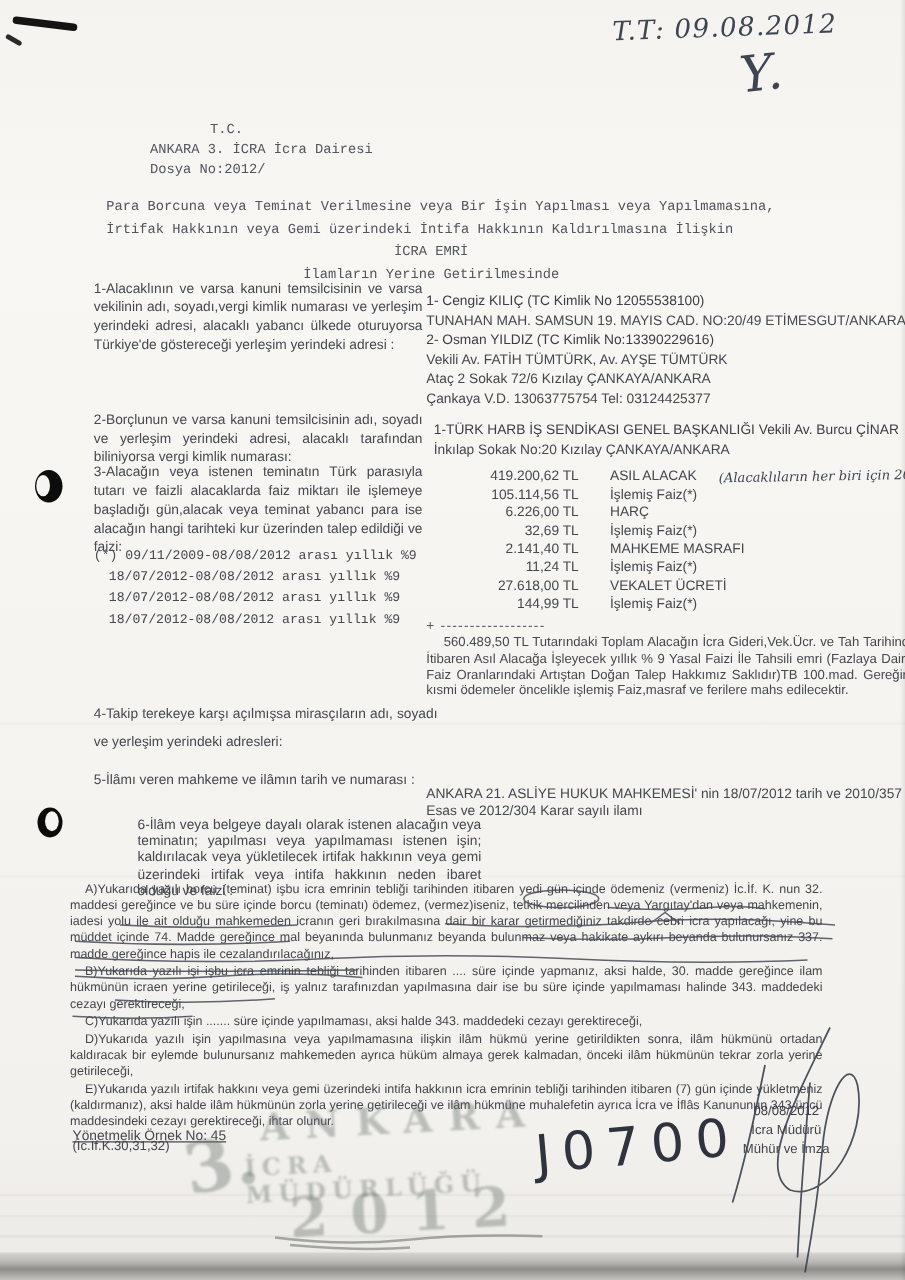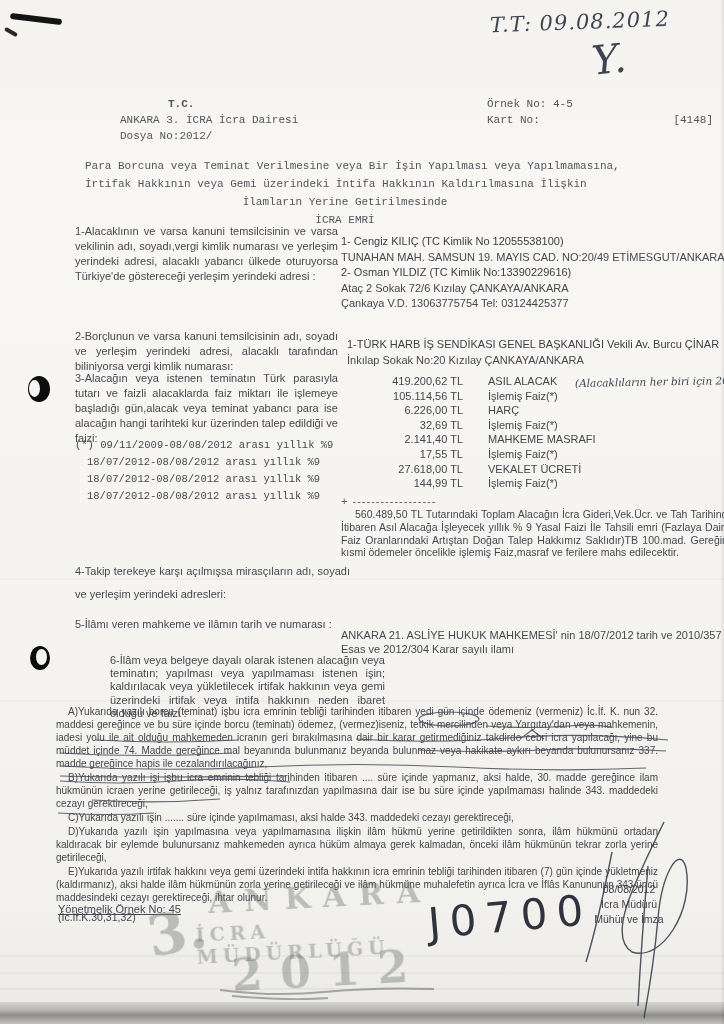--- a/index.html
+++ b/index.html
@@ -45,44 +45,38 @@
   <div class="abs scanline" style="left:0;top:972px;opacity:.3;"></div>
   <div class="abs scanline" style="left:0;top:988px;opacity:.4;"></div>
 
   <div class="abs" style="left:0;top:1002px;width:724px;height:22px;background:linear-gradient(180deg,#d7d5d1 0%,#b9b7b3 35%,#8f8d89 60%,#a9a7a3 80%,#c4c2be 100%);"></div>
   <div class="abs" style="right:0;top:0;width:4px;height:1024px;background:linear-gradient(90deg,rgba(0,0,0,0),rgba(0,0,0,0.08));"></div>
 
   <div class="abs hw" style="left:490px;top:10px;font-size:21px;transform:rotate(-2deg);letter-spacing:1px;">T.T: 09.08.2012</div>
   <div class="abs hw" style="left:592px;top:36px;font-size:40px;transform:rotate(-6deg);">Y.</div>
 
   <div class="abs mono" style="left:120px;top:96px;font-size:11px;line-height:16px;">
-    <div style="padding-left:48px;font-weight:bold;">T.C.</div>
+    <div style="padding-left:48px;">T.C.</div>
     <div>ANKARA 3. İCRA İcra Dairesi</div>
     <div>Dosya No:2012/</div>
-  </div>
-  <div class="abs mono" style="left:487px;top:96px;width:226px;font-size:11px;line-height:16px;">
-    <div>Örnek No: 4-5</div>
-    <div style="display:flex;justify-content:space-between;">
-      <span>Kart No:</span>
-      <span>[4148]</span>
-    </div>
   </div>
 
   <div class="abs mono" style="left:85px;top:157px;width:566px;font-size:11px;line-height:18px;">
     <div>Para Borcuna veya Teminat Verilmesine veya Bir İşin Yapılması veya Yapılmamasına,</div>
     <div>İrtifak Hakkının veya Gemi üzerindeki İntifa Hakkının Kaldırılmasına İlişkin</div>
+    <div style="text-align:center;padding-right:46px;">İCRA EMRİ</div>
     <div style="text-align:center;padding-right:46px;">İlamların Yerine Getirilmesinde</div>
-    <div style="text-align:center;padding-right:46px;">İCRA EMRİ</div>
   </div>
 
   <div class="abs label" style="left:75px;top:224px;width:263px;">1-Alacaklının ve varsa kanuni temsilcisinin ve varsa vekilinin adı, soyadı,vergi kimlik numarası ve yerleşim yerindeki adresi, alacaklı yabancı ülkede oturuyorsa Türkiye'de göstereceği yerleşim yerindeki adresi :</div>
   <div class="abs val" style="left:341px;top:234px;width:384px;">
     <div class="b nowrap">1- Cengiz KILIÇ (TC Kimlik No 12055538100)</div>
     <div class="nowrap">TUNAHAN MAH. SAMSUN 19. MAYIS CAD. NO:20/49 ETİMESGUT/ANKARA</div>
     <div class="b nowrap">2- Osman YILDIZ (TC Kimlik No:13390229616)</div>
+    <div class="nowrap">Vekili Av. FATİH TÜMTÜRK, Av. AYŞE TÜMTÜRK</div>
     <div class="nowrap">Ataç 2 Sokak 72/6 Kızılay ÇANKAYA/ANKARA</div>
     <div class="nowrap">Çankaya V.D. 13063775754  Tel: 03124425377</div>
   </div>
 
   <div class="abs label" style="left:75px;top:329px;width:263px;">2-Borçlunun ve varsa kanuni temsilcisinin adı, soyadı ve yerleşim yerindeki adresi, alacaklı tarafından biliniyorsa vergi kimlik numarası:</div>
   <div class="abs val" style="left:347px;top:337px;width:384px;">
     <div class="b nowrap">1-TÜRK HARB İŞ SENDİKASI GENEL BAŞKANLIĞI Vekili Av. Burcu ÇİNAR</div>
     <div class="nowrap">İnkılap Sokak No:20 Kızılay ÇANKAYA/ANKARA</div>
   </div>
 
@@ -110,21 +104,21 @@
     </div>
     <div class="amt-row">
       <span class="amt-num">32,69 TL</span>
       <span class="amt-desc">İşlemiş Faiz(*)</span>
     </div>
     <div class="amt-row">
       <span class="amt-num">2.141,40 TL</span>
       <span class="amt-desc">MAHKEME MASRAFI</span>
     </div>
     <div class="amt-row">
-      <span class="amt-num">17,55 TL</span>
+      <span class="amt-num">11,24 TL</span>
       <span class="amt-desc">İşlemiş Faiz(*)</span>
     </div>
     <div class="amt-row">
       <span class="amt-num">27.618,00 TL</span>
       <span class="amt-desc">VEKALET ÜCRETİ</span>
     </div>
     <div class="amt-row">
       <span class="amt-num">144,99 TL</span>
       <span class="amt-desc">İşlemiş Faiz(*)</span>
     </div>

